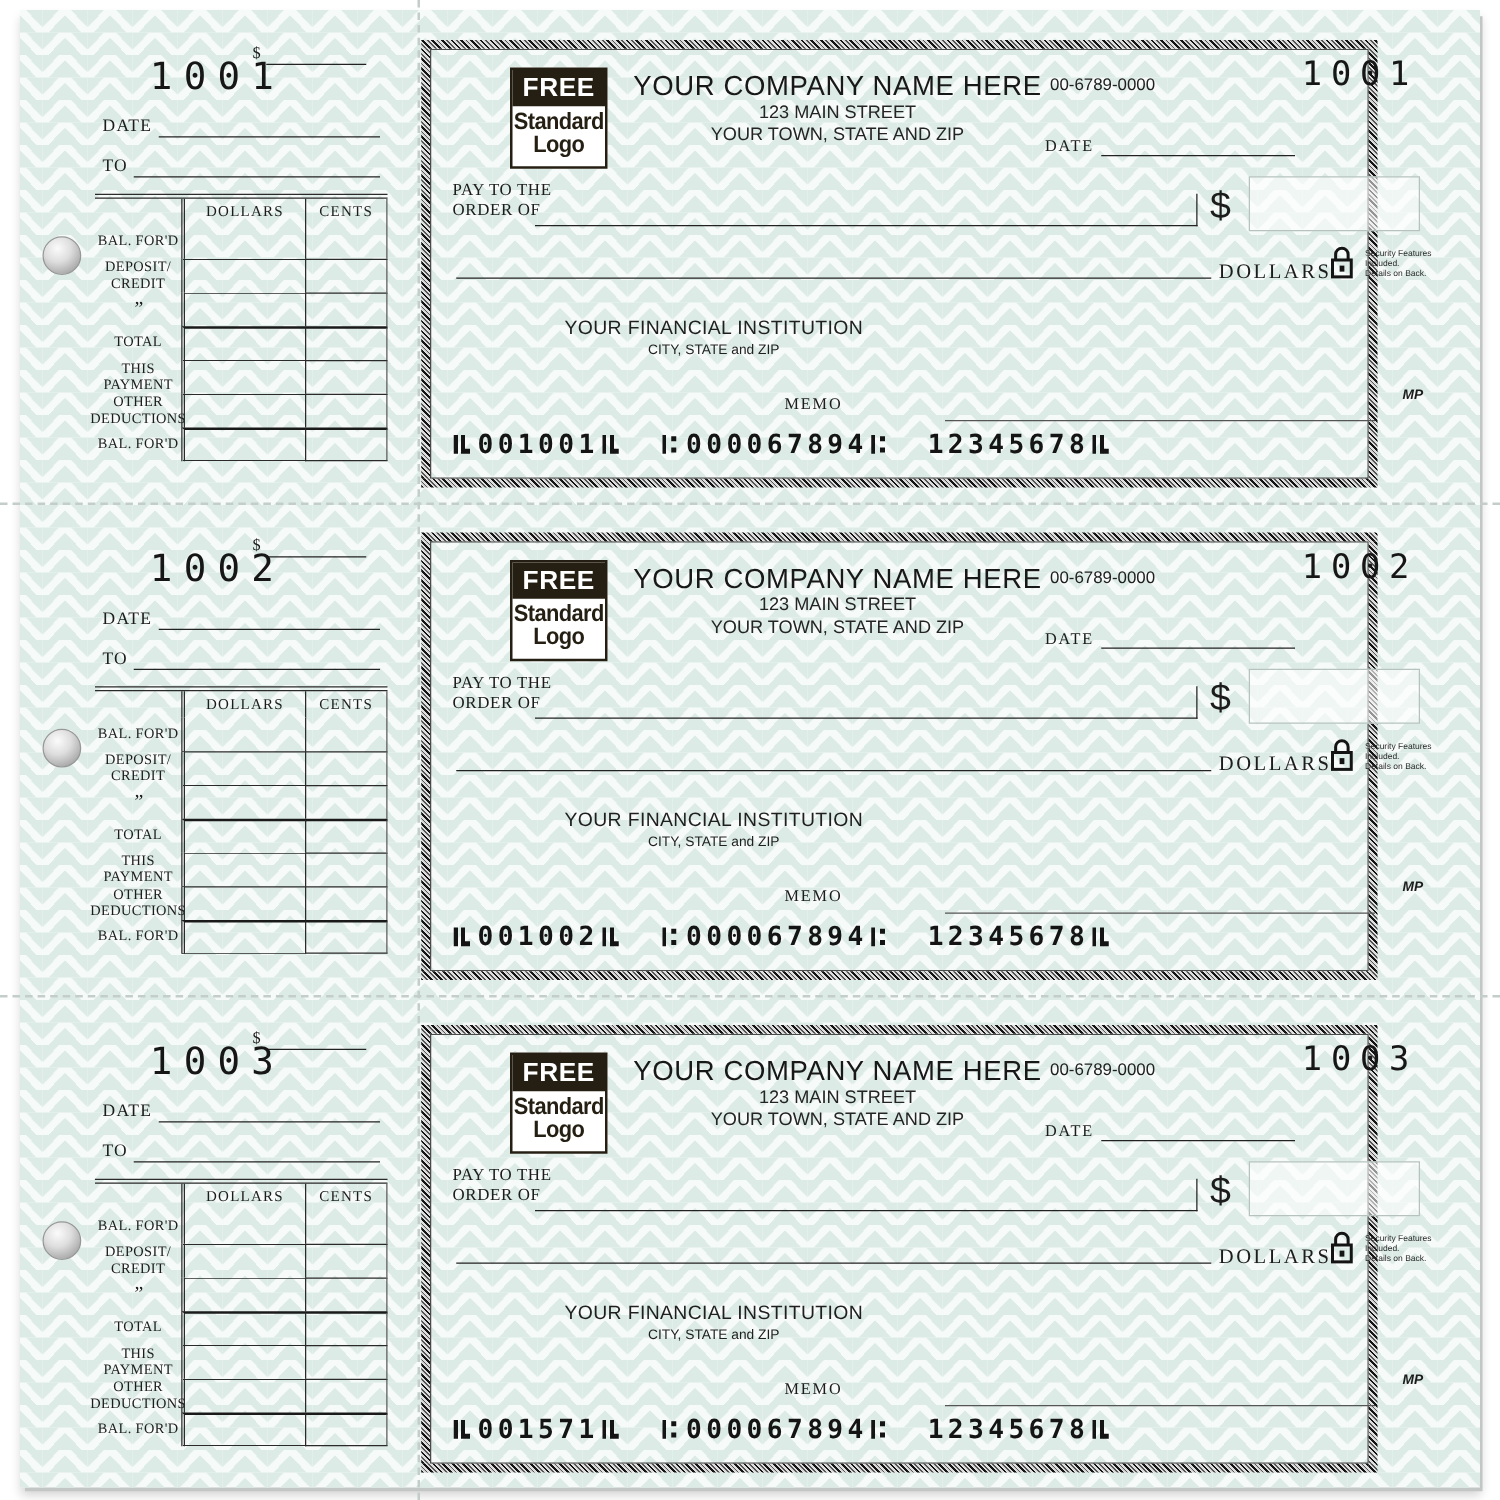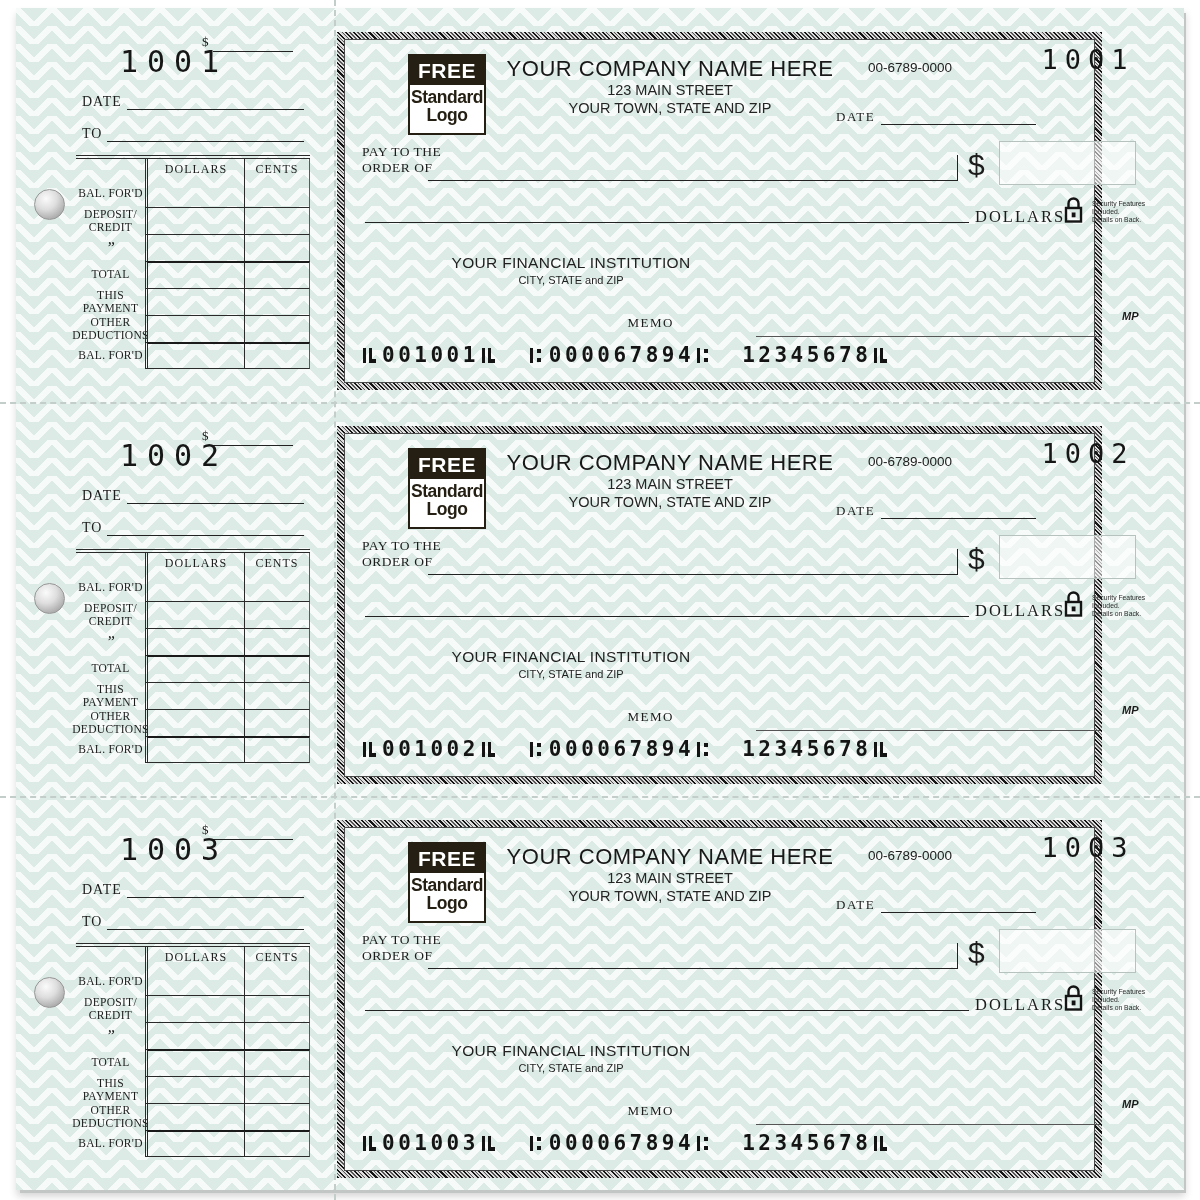--- a/index.html
+++ b/index.html
@@ -68,21 +68,21 @@
           border:2px solid #241f12; background:#ffffff; }
   .logo-top { background:#241f12; color:#ffffff; height:29px; display:flex; align-items:center; justify-content:center;
               font-weight:bold; font-size:21px; letter-spacing:.5px; }
   .logo-bot { color:#241f12; text-align:center; font-weight:bold; font-size:17.5px; line-height:.98; padding-top:4px;
               transform:scaleY(1.08); letter-spacing:-.5px; }
 
   .company { position:absolute; left:158px; top:17px; width:336px; text-align:center; }
   .cname { font-weight:normal; font-size:22px; letter-spacing:.5px; white-space:nowrap; color:#181818; }
   .caddr { font-size:14.5px; line-height:1.22; color:#242424; }
 
-  .fractional { position:absolute; left:524px; top:21px; font-size:13.5px; color:#202020; }
+  .fractional { position:absolute; left:496px; top:21px; font-size:13.5px; color:#202020; }
   .cnum { position:absolute; left:684px; top:5px; width:120px; text-align:center;
           font-family:"DejaVu Sans Mono", monospace; font-size:27px; letter-spacing:7px; color:#161616; }
 
   .serif-label { font-family:"Liberation Serif", serif; font-size:13px; letter-spacing:1.5px; }
   .daterow { position:absolute; left:492px; top:70px; display:flex; align-items:flex-end; width:200px; }
   .dline { flex:1; border-bottom:1.5px solid #222; height:13px; margin-left:6px; }
 
   .payto { position:absolute; left:18px; top:105px; font-family:"Liberation Serif", serif;
            font-size:13.5px; line-height:1.2; letter-spacing:.5px; }
   .payee-line { position:absolute; left:84px; top:116px; width:530px; height:26px;
@@ -508,21 +508,21 @@
 
       <div class="memo">
         <span class="serif-label">MEMO</span>
         <span class="memo-line"></span>
       </div>
       <div class="sig-line"></div>
       <div class="mp">MP</div>
 
       <div class="micr">
         <span class="msym onus"></span>
-            <span class="mdig">001003</span>
+            <span class="mdig">001571</span>
             <span class="msym onus"></span>
         <span class="mgap"></span>
         <span class="msym transit"></span>
             <span class="mdig">000067894</span>
             <span class="msym transit"></span>
         <span class="mgap"></span>
         <span class="mdig">12345678</span>
             <span class="msym onus"></span>
       </div>
     </div>

